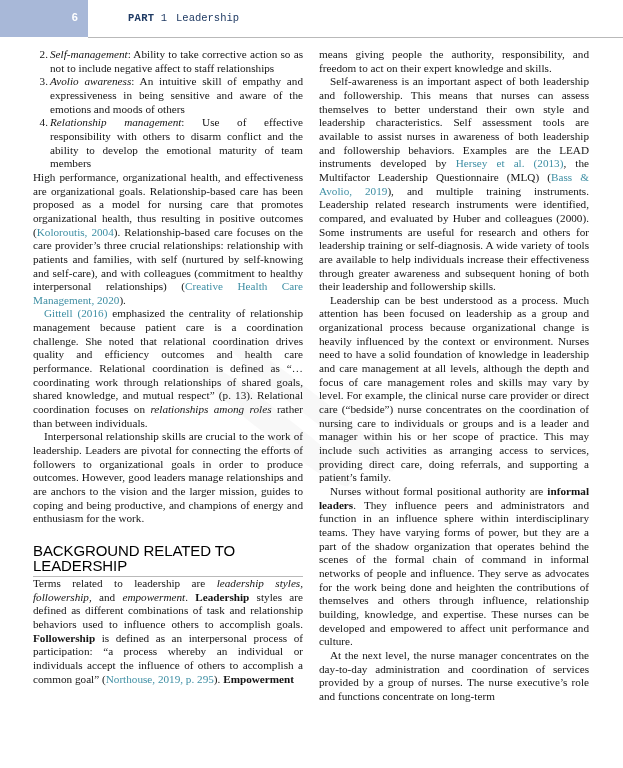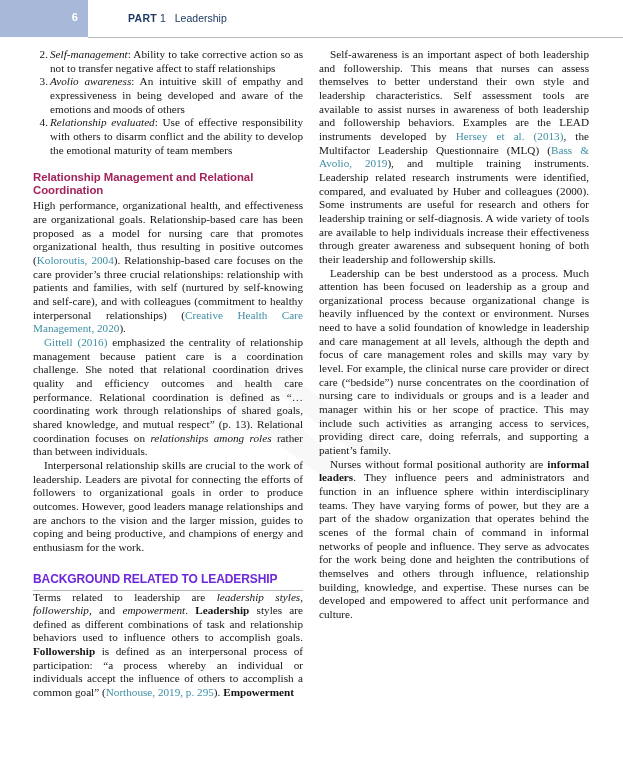--- a/index.html
+++ b/index.html
@@ -37,21 +37,21 @@
     font-family: "Liberation Sans", sans-serif;
     font-size: 11px;
     font-weight: bold;
     color: #ffffff;
     letter-spacing: 0.2px;
   }
   .header-text {
     position: absolute;
     left: 104px;
     top: 12px;
-    font-family: Liberation Sans, sans-serif;
+    font-family: Liberation Mono, monospace;
     font-size: 10.5px;
     color: #1f3a63;
     white-space: nowrap;
     padding-left: 24px;
   }
   .header-part {
     font-weight: bold;
     letter-spacing: 0.3px;
   }
   .header-partnum {
@@ -118,23 +118,23 @@
     position: absolute;
     left: -17px;
     width: 15px;
     text-align: right;
     font-style: normal;
   }
 
   
   h2.section-head {
     font-family: "Liberation Sans", sans-serif;
-    font-size: 12px;
-    font-weight: bold;
-    color: #6d28d9;
+    font-size: 15px;
+    font-weight: normal;
+    color: #000000;
     letter-spacing: -0.1px;
     margin: 17px 0 0 0;
     padding: 0 0 3px 0;
     border-bottom: 1px solid #b9b9b9;
     line-height: 15px;
     text-transform: none;
   }
   h3.sub-head {
     font-family: "Liberation Sans", sans-serif;
     font-size: 11.4px;
@@ -176,52 +176,53 @@
   </div>
   <div class="header-rule"></div>
 </div>
 
 <div class="page-body">
 
   <div class="column left">
 
     <ol class="carry-list">
       <li>
-        <span class="num">2.</span><span class="it">Self-management</span><span>: Ability to take corrective action so as not to transfer negative affect to staff relationships</span>
+        <span class="num">2.</span><span class="it">Self-management</span><span>: Ability to take corrective action so as not to include negative affect to staff relationships</span>
       </li>
       <li>
-        <span class="num">3.</span><span class="it">Avolio awareness</span><span>: An intuitive skill of empathy and expressiveness in being developed and aware of the emotions and moods of others</span>
+        <span class="num">3.</span><span class="it">Avolio awareness</span><span>: An intuitive skill of empathy and expressiveness in being sensitive and aware of the emotions and moods of others</span>
       </li>
       <li>
-        <span class="num">4.</span><span class="it">Relationship evaluated</span><span>: Use of effective responsibility with others to disarm conflict and the ability to develop the emotional maturity of team members</span>
+        <span class="num">4.</span><span class="it">Relationship management</span><span>: Use of effective responsibility with others to disarm conflict and the ability to develop the emotional maturity of team members</span>
       </li>
     </ol>
 
-    <h3 class="sub-head">Relationship Management and Relational Coordination</h3>
 
     <p class="body-text no-indent"><span>High performance, organizational health, and effectiveness are organizational goals. Relationship-based care has been proposed as a model for nursing care that promotes organizational health, thus resulting in positive outcomes (</span><span class="cite">Koloroutis, 2004</span><span>). Relationship-based care focuses on the care provider’s three crucial relationships: relationship with patients and families, with self (nurtured by self-knowing and self-care), and with colleagues (commitment to healthy interpersonal relationships) (</span><span class="cite">Creative Health Care Management, 2020</span><span>).</span></p>
 
     <p class="body-text indent"><span class="cite">Gittell (2016)</span><span> emphasized the centrality of relationship management because patient care is a coordination challenge. She noted that relational coordination drives quality and efficiency outcomes and health care performance. Relational coordination is defined as “… coordinating work through relationships of shared goals, shared knowledge, and mutual respect” (p. 13). Relational coordination focuses on </span><span class="it">relationships among roles</span><span> rather than between individuals.</span></p>
 
     <p class="body-text indent">Interpersonal relationship skills are crucial to the work of leadership. Leaders are pivotal for connecting the efforts of followers to organizational goals in order to produce outcomes. However, good leaders manage relationships and are anchors to the vision and the larger mission, guides to coping and being productive, and champions of energy and enthusiasm for the work.</p>
 
     <h2 class="section-head">BACKGROUND RELATED TO LEADERSHIP</h2>
 
     <p class="body-text no-indent gap-after-head"><span>Terms related to leadership are </span><span class="it">leadership styles, followership,</span><span> and </span><span class="it">empowerment</span><span>. </span><span class="bd">Leadership</span><span> styles are defined as different combinations of task and relationship behaviors used to influence others to accomplish goals. </span><span class="bd">Followership</span><span> is defined as an interpersonal process of participation: “a process whereby an individual or individuals accept the influence of others to accomplish a common goal” (</span><span class="cite">Northouse, 2019, p. 295</span><span>). </span><span class="bd">Empowerment</span></p>
 
   </div>
 
   <div class="column right">
 
+    <p class="body-text no-indent">means giving people the authority, responsibility, and freedom to act on their expert knowledge and skills.</p>
 
     <p class="body-text indent"><span>Self-awareness is an important aspect of both leadership and followership. This means that nurses can assess themselves to better understand their own style and leadership characteristics. Self assessment tools are available to assist nurses in awareness of both leadership and followership behaviors. Examples are the LEAD instruments developed by </span><span class="cite">Hersey et al. (2013)</span><span>, the Multifactor Leadership Questionnaire (MLQ) (</span><span class="cite">Bass &amp; Avolio, 2019</span><span>), and multiple training instruments. Leadership related research instruments were identified, compared, and evaluated by Huber and colleagues (2000). Some instruments are useful for research and others for leadership training or self-diagnosis. A wide variety of tools are available to help individuals increase their effectiveness through greater awareness and subsequent honing of both their leadership and followership skills.</span></p>
 
     <p class="body-text indent">Leadership can be best understood as a process. Much attention has been focused on leadership as a group and organizational process because organizational change is heavily influenced by the context or environment. Nurses need to have a solid foundation of knowledge in leadership and care management at all levels, although the depth and focus of care management roles and skills may vary by level. For example, the clinical nurse care provider or direct care (“bedside”) nurse concentrates on the coordination of nursing care to individuals or groups and is a leader and manager within his or her scope of practice. This may include such activities as arranging access to services, providing direct care, doing referrals, and supporting a patient’s family.</p>
 
     <p class="body-text indent"><span>Nurses without formal positional authority are </span><span class="bd">informal leaders</span><span>. They influence peers and administrators and function in an influence sphere within interdisciplinary teams. They have varying forms of power, but they are a part of the shadow organization that operates behind the scenes of the formal chain of command in informal networks of people and influence. They serve as advocates for the work being done and heighten the contributions of themselves and others through influence, relationship building, knowledge, and expertise. These nurses can be developed and empowered to affect unit performance and culture.</span></p>
 
+    <p class="body-text indent">At the next level, the nurse manager concentrates on the day-to-day administration and coordination of services provided by a group of nurses. The nurse executive’s role and functions concentrate on long-term</p>
 
   </div>
 </div>
 
 <div class="scan-smudge smudge-a"></div>
 <div class="scan-smudge smudge-b"></div>
 <div class="scan-smudge smudge-c"></div>
 
 </body></html>

